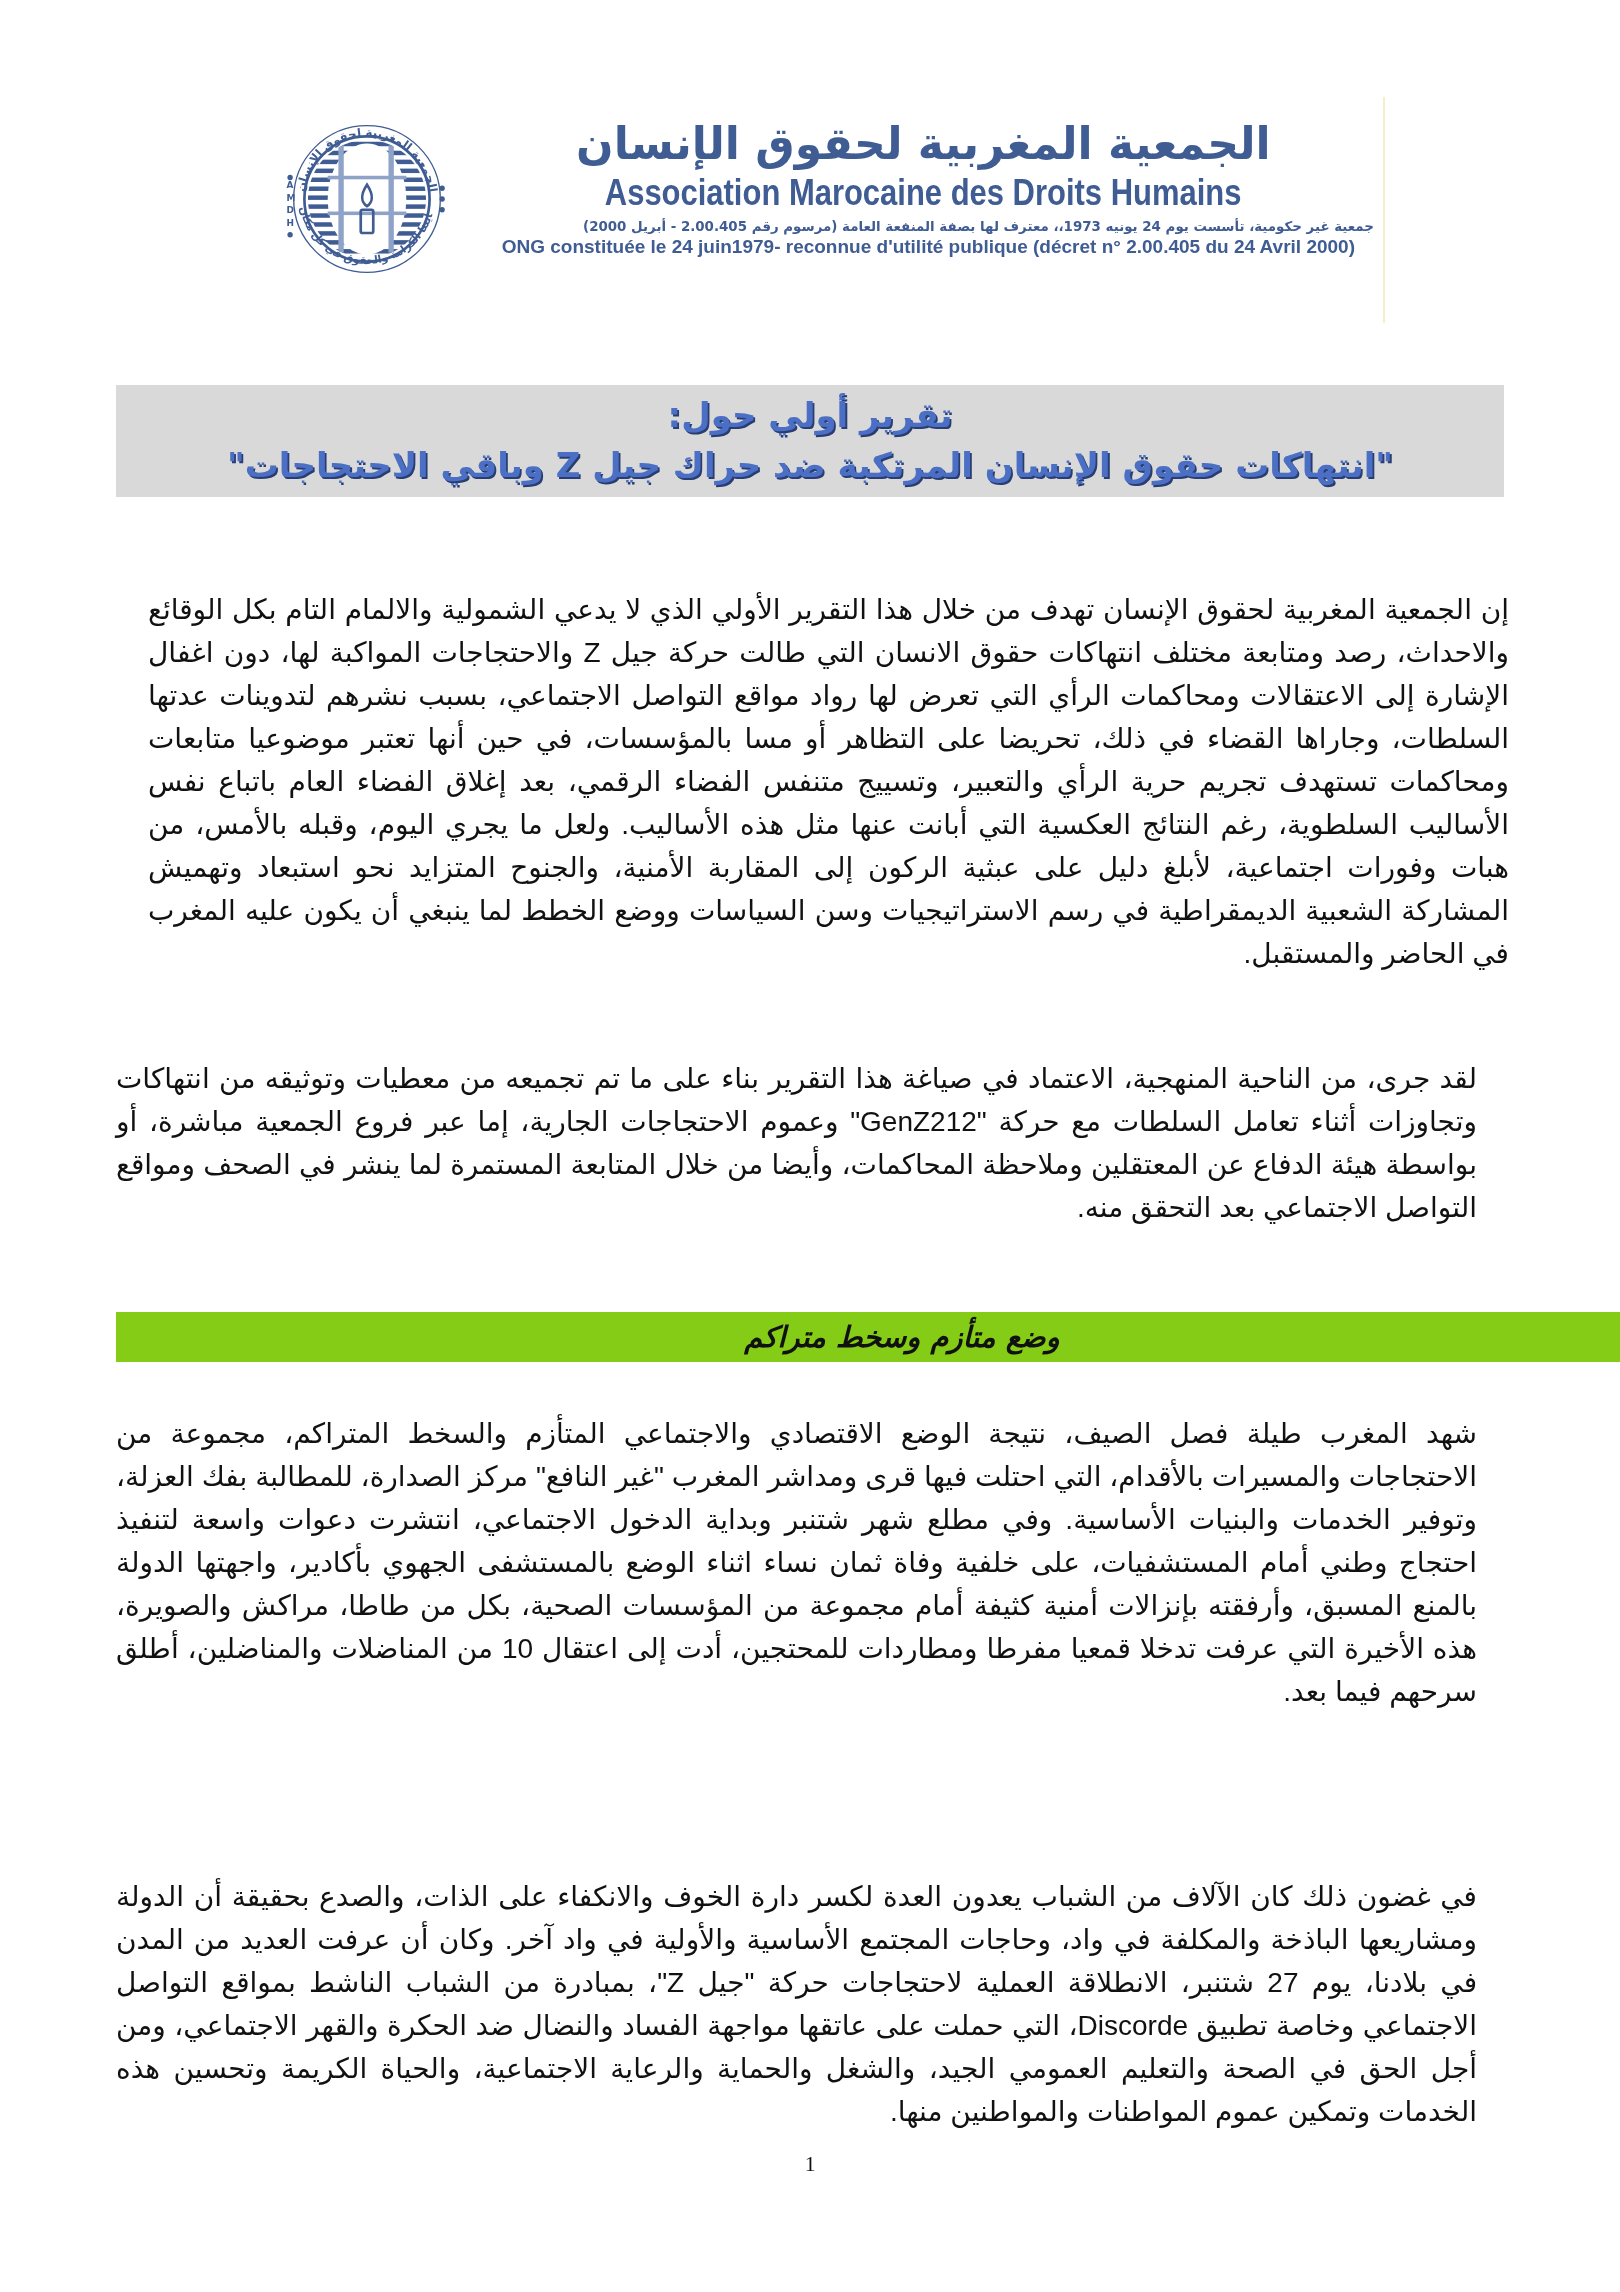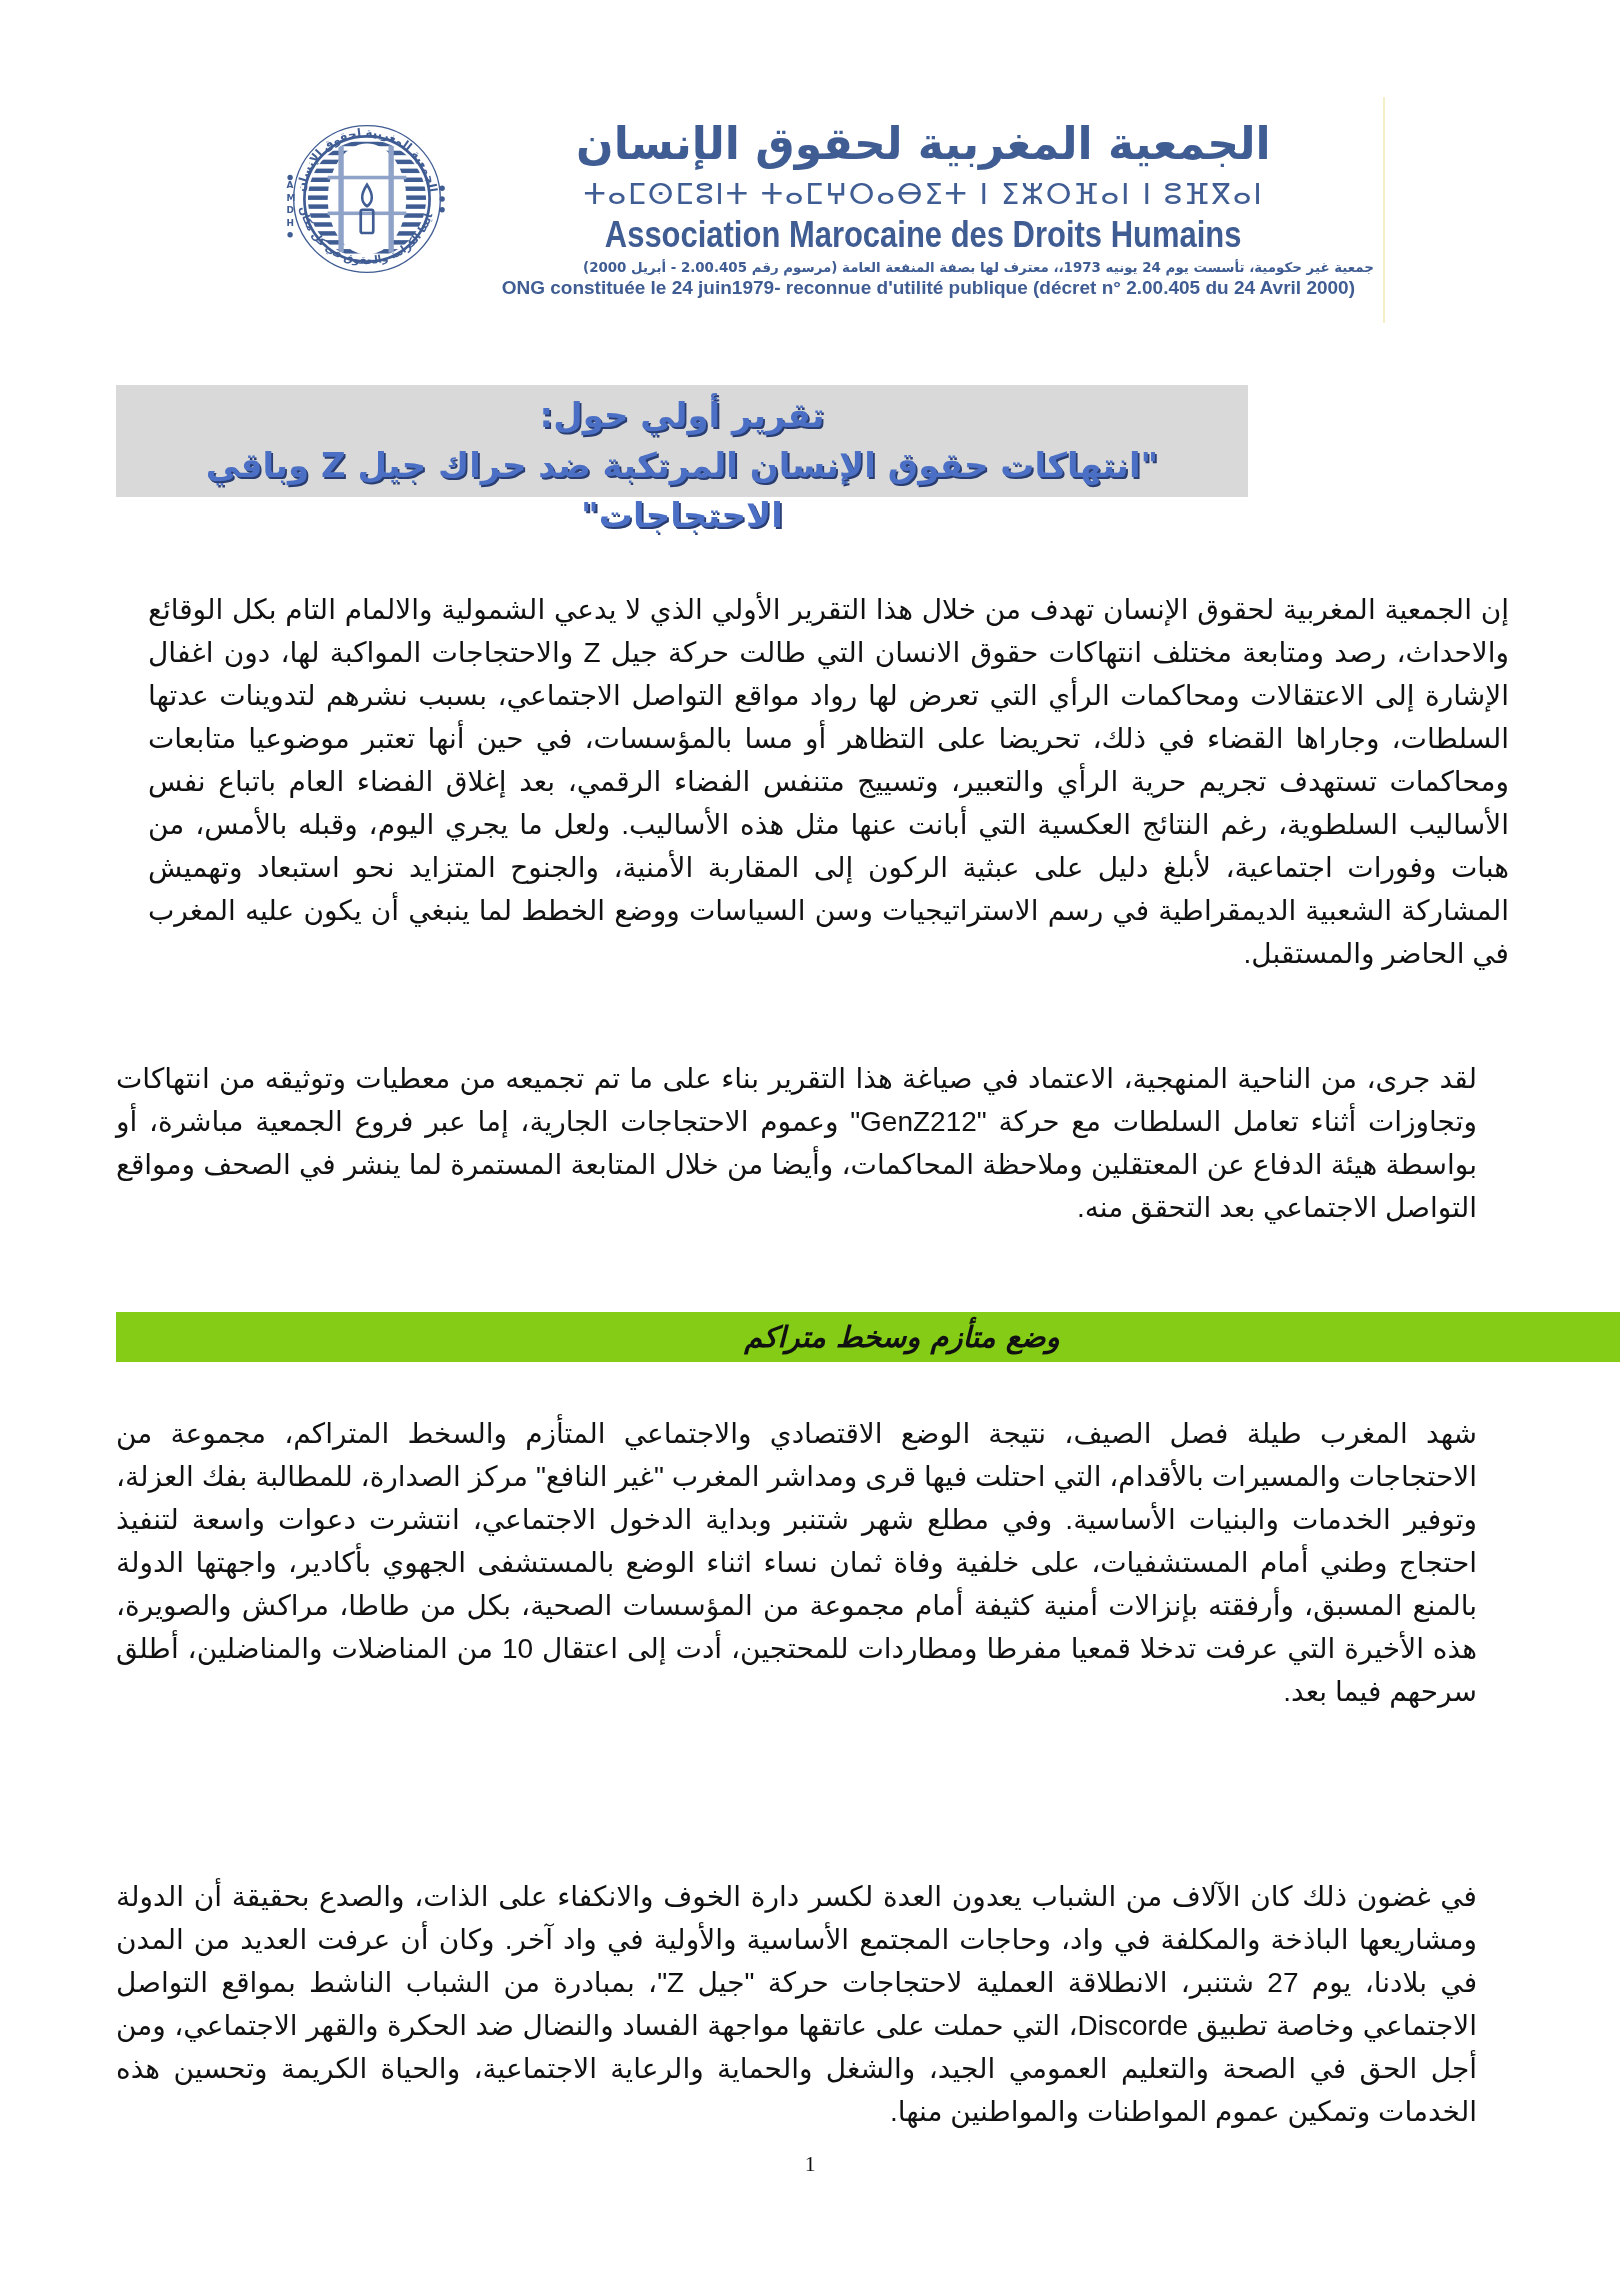--- a/index.html
+++ b/index.html
@@ -38,21 +38,21 @@
       font-size: 13.4px; line-height: 19.7px; margin-top: 3.6px; color: #3f5c93; white-space: nowrap;
       align-self: flex-end;
     }
     .lh-fr-sub {
       font-family: "Liberation Sans", sans-serif; font-weight: bold; font-size: 19px;
       line-height: 19.7px; color: #3f5c93; white-space: nowrap; align-self: flex-end; margin-right: 19px;
     }
 
     
     .title-band {
-      position: absolute; left: 116px; top: 385px; width: 1132px; height: 112px;
+      position: absolute; left: 116px; top: 385px; width: 1388px; height: 112px;
       background: #d9d9d9; direction: rtl; text-align: center;
     }
     .title-line {
       font-family: "DejaVu Sans", sans-serif; font-weight: bold; color: #4a6fc4;
       text-shadow: 1.8px 1.8px 0 #2a3d70; font-size: 34px; line-height: 50px;
     }
     .title-line.l1 { margin-top: 5.4px; }
 
     
     .body-text {
@@ -130,21 +130,20 @@
       <text x="14" y="134" font-family="DejaVu Sans, sans-serif" font-size="10" font-weight="bold" fill="#3f5c93">H</text>
       <circle cx="188" cy="92" r="3" fill="#3f5c93"></circle>
       <circle cx="188" cy="104" r="3" fill="#3f5c93"></circle>
       <circle cx="188" cy="116" r="3" fill="#3f5c93"></circle>
       <circle cx="18" cy="80" r="3" fill="#3f5c93"></circle>
       <circle cx="18" cy="144" r="3" fill="#3f5c93"></circle>
     </svg>
   </div>
   <div class="lh-text">
     <div class="lh-ar-title">الجمعية المغربية لحقوق الإنسان</div>
-    <div class="lh-tifinagh">ⵜⴰⵎⵙⵎⵓⵏⵜ ⵜⴰⵎⵖⵔⴰⴱⵉⵜ ⵏ ⵉⵣⵔⴼⴰⵏ ⵏ ⵓⴼⴳⴰⵏ</div>
     <div class="lh-fr-title">Association Marocaine des Droits Humains</div>
     <div class="lh-ar-sub">جمعية غير حكومية، تأسست يوم 24 يونيه 1973،، معترف لها بصفة المنفعة العامة (مرسوم رقم 2.00.405 - أبريل 2000)</div>
     <div class="lh-fr-sub">ONG constituée le 24 juin1979- reconnue d'utilité publique (décret n° 2.00.405 du 24 Avril 2000)</div>
   </div>
 </div>
 
 <div class="title-band">
   <div class="title-line l1">تقرير أولي حول:</div>
   <div class="title-line l2">"انتهاكات حقوق الإنسان المرتكبة ضد حراك جيل Z وباقي الاحتجاجات"</div>
 </div>

